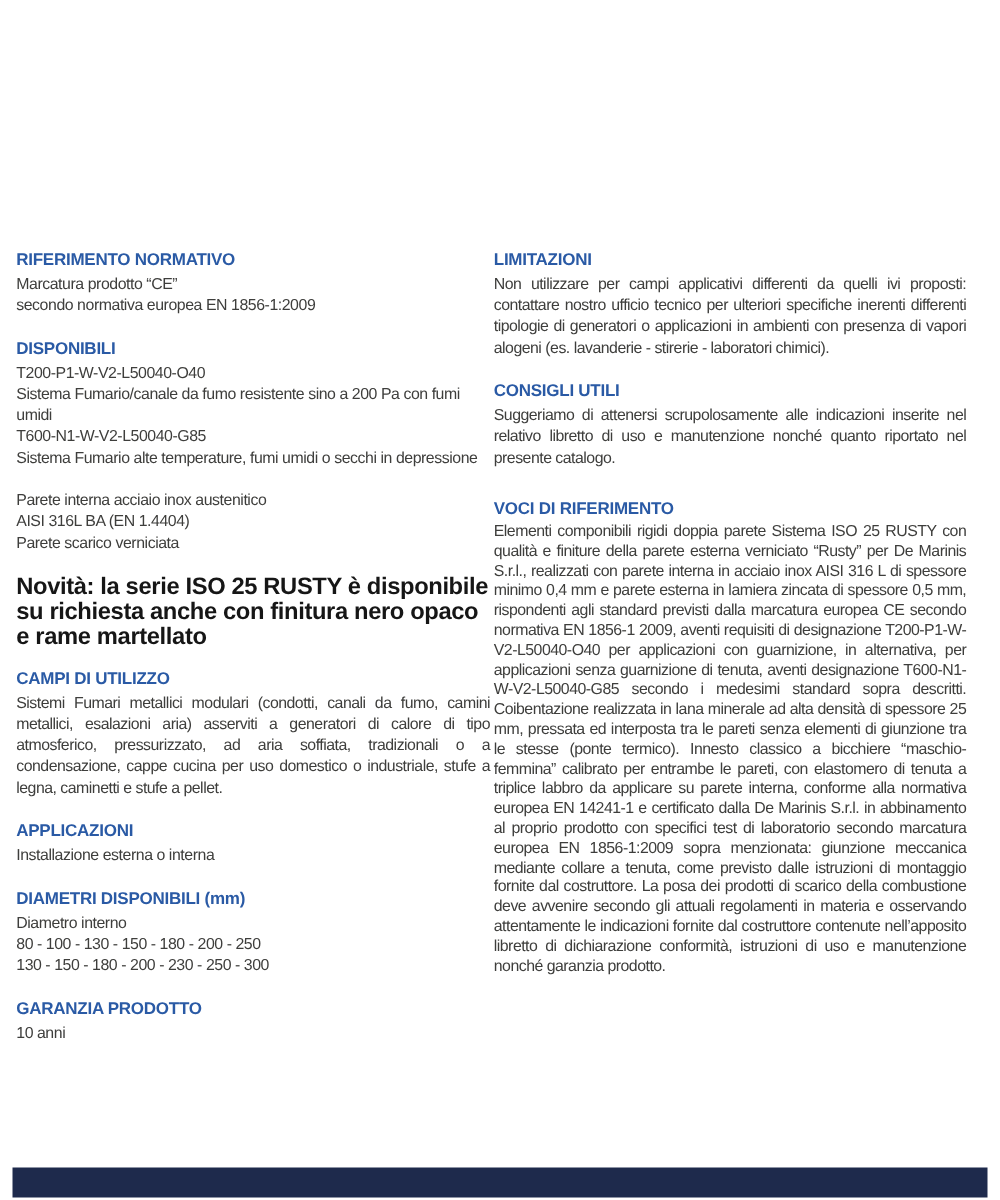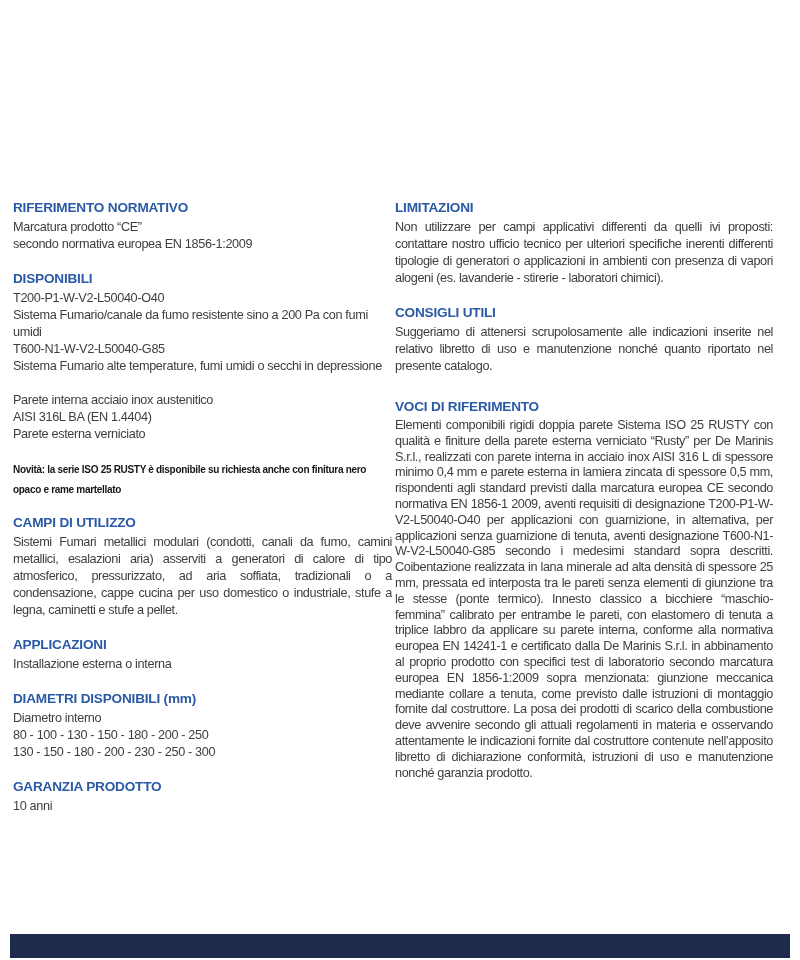--- a/index.html
+++ b/index.html
@@ -24,21 +24,21 @@
     font-size:13.6px;font-weight:bold;color:var(--heading-color);
     letter-spacing:-0.2px;margin:0 0 3px 0;line-height:17px;
   }
   .line{font-size:12.7px;line-height:17px;letter-spacing:-0.35px;}
   .para{
     font-size:12.7px;line-height:17px;letter-spacing:-0.4px;
     text-align:justify;margin:0;
   }
   .para-long{line-height:15.8px;}
   .notice{
-    font-size:10px;font-weight:bold;color:var(--notice-color);
+    font-size:19px;font-weight:bold;color:var(--notice-color);
     line-height:20px;letter-spacing:-0.3px;margin:8px 0 14px 0;
   }
   .section-voci{margin-top:23px;}
   .footer-bar{
     position:absolute;left:10px;top:934px;width:780px;height:24px;
     background:var(--footer-navy);
   }
 </style>
 </head>
 <body>
@@ -57,21 +57,21 @@
       <div class="heading">DISPONIBILI</div>
       <div class="line">T200-P1-W-V2-L50040-O40</div>
       <div class="line">Sistema Fumario/canale da fumo resistente sino a 200 Pa con fumi umidi</div>
       <div class="line">T600-N1-W-V2-L50040-G85</div>
       <div class="line">Sistema Fumario alte temperature, fumi umidi o secchi in depressione</div>
     </div>
 
     <div class="section">
       <div class="line">Parete interna acciaio inox austenitico</div>
       <div class="line">AISI 316L BA (EN 1.4404)</div>
-      <div class="line">Parete esterna verniciato</div>
+      <div class="line">Parete scarico verniciata</div>
     </div>
 
     <p class="notice">Novità: la serie ISO 25 RUSTY è disponibile su richiesta anche con finitura nero opaco e rame martellato</p>
 
     <div class="section">
       <div class="heading">CAMPI DI UTILIZZO</div>
       <p class="para">Sistemi Fumari metallici modulari (condotti, canali da fumo, camini metallici, esalazioni aria) asserviti a generatori di calore di tipo atmosferico, pressurizzato, ad aria soffiata, tradizionali o a condensazione, cappe cucina per uso domestico o industriale, stufe a legna, caminetti e stufe a pellet.</p>
     </div>
 
     <div class="section">

